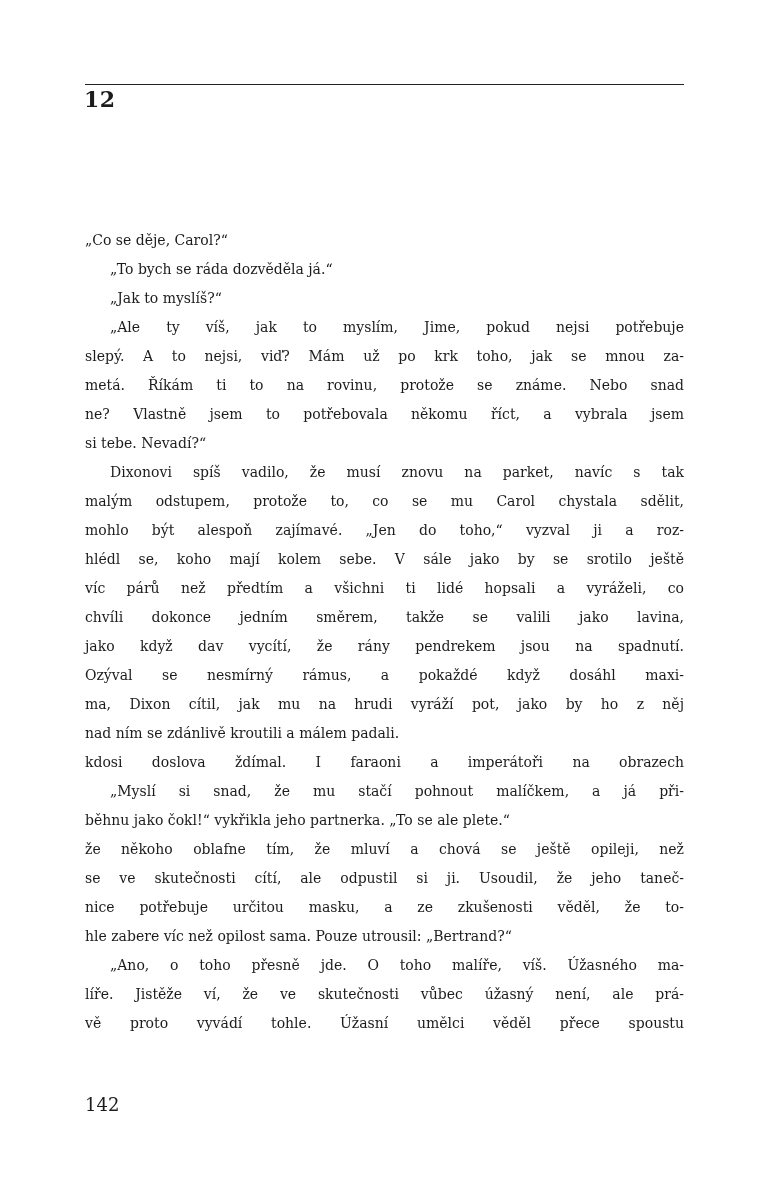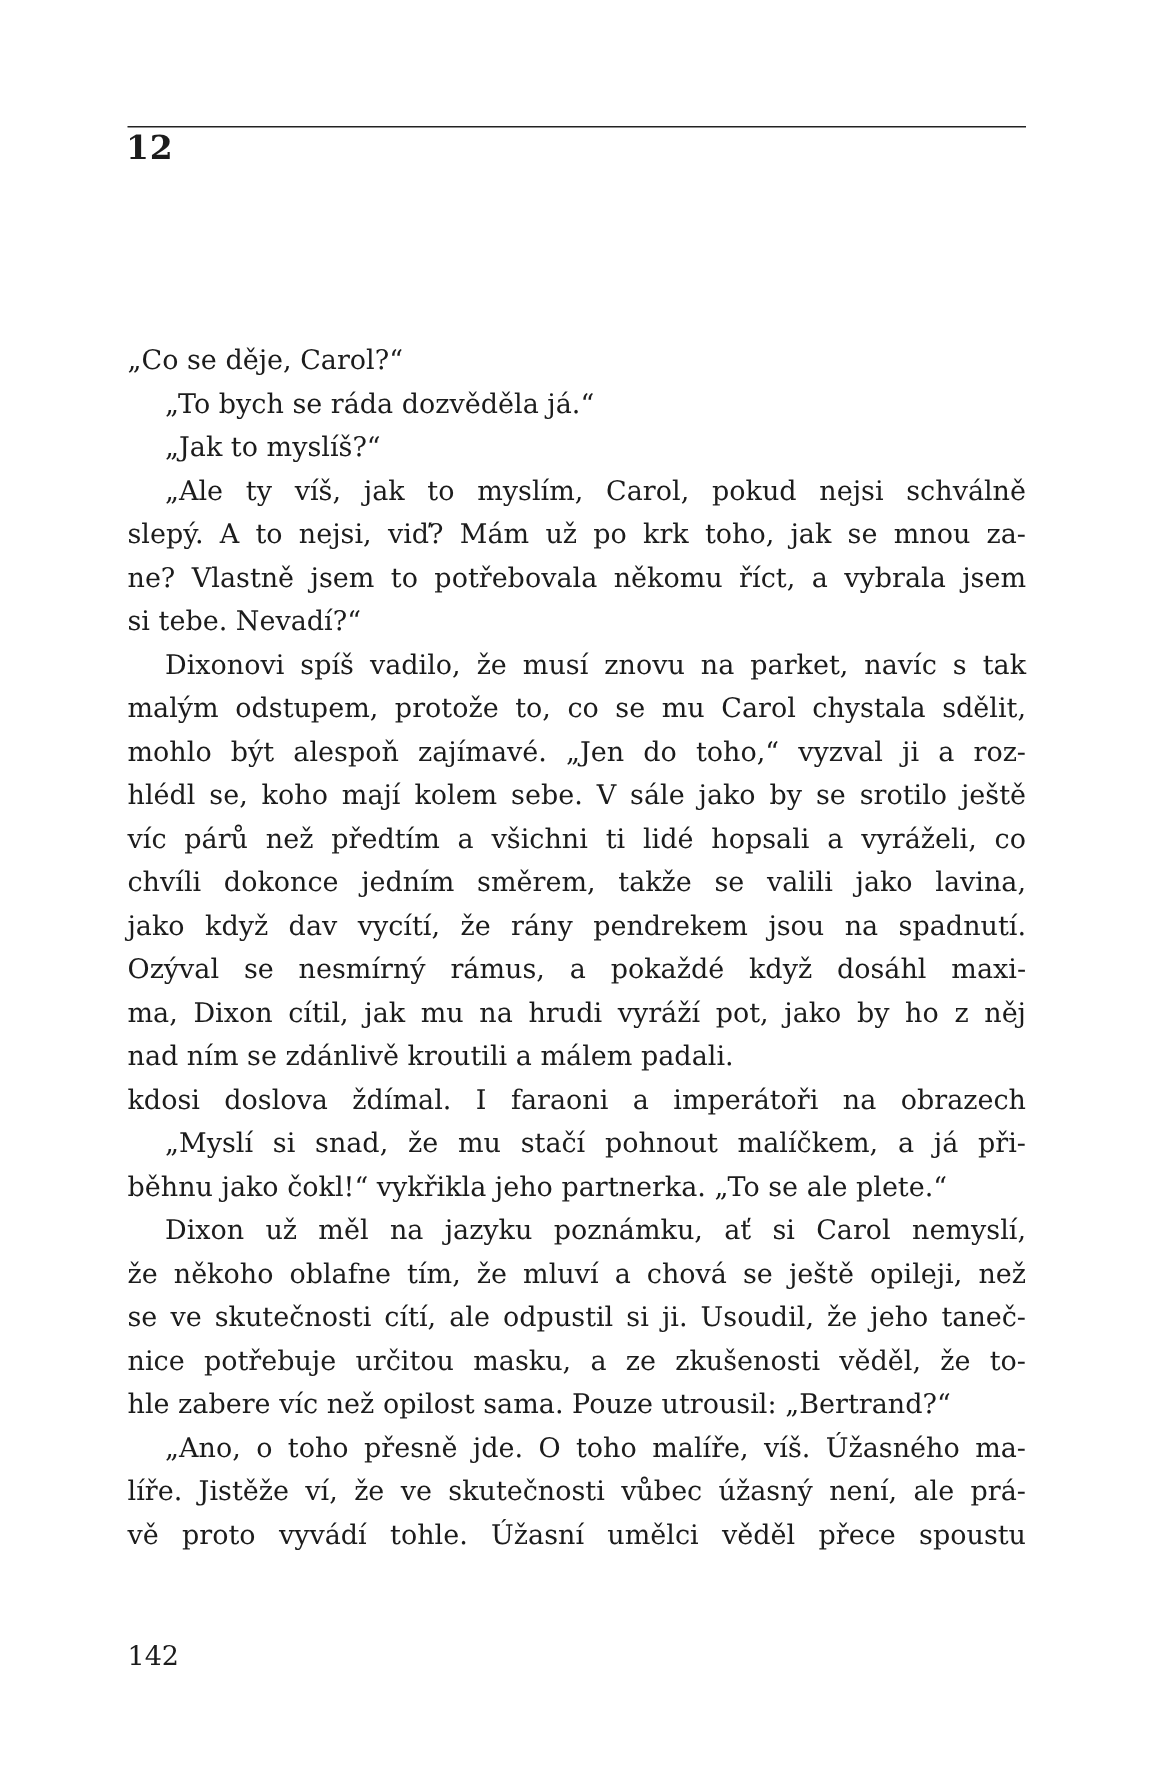--- a/index.html
+++ b/index.html
@@ -34,21 +34,21 @@
     font-size: 22px;
     font-weight: bold;
     letter-spacing: 0.5px;
     line-height: 1.1;
   }
   .body-text {
     position: absolute;
     left: 85px;
     top: 226px;
     width: 599px;
-    font-size: 18px;
+    font-size: 14px;
     line-height: 29px;
   }
   .para {
     margin: 0;
     padding: 0;
   }
   .line {
     text-align: justify;
     text-align-last: justify;
     white-space: normal;
@@ -78,22 +78,23 @@
       <div class="para">
         <div class="line last">„Co se děje, Carol?“</div>
       </div>
       <div class="para">
         <div class="line indent last">„To bych se ráda dozvěděla já.“</div>
       </div>
       <div class="para">
         <div class="line indent last">„Jak to myslíš?“</div>
       </div>
       <div class="para">
-        <div class="line indent">„Ale ty víš, jak to myslím, Carol, pokud nejsi schválně</div>
+        <div class="line indent">„Ale ty víš, jak to myslím, Jime, pokud nejsi potřebuje</div>
         <div class="line">slepý. A to nejsi, viď? Mám už po krk toho, jak se mnou za-</div>
+        <div class="line">metá. Říkám ti to na rovinu, protože se známe. Nebo snad</div>
         <div class="line">ne? Vlastně jsem to potřebovala někomu říct, a vybrala jsem</div>
         <div class="line last">si tebe. Nevadí?“</div>
       </div>
       <div class="para">
         <div class="line indent">Dixonovi spíš vadilo, že musí znovu na parket, navíc s tak</div>
         <div class="line">malým odstupem, protože to, co se mu Carol chystala sdělit,</div>
         <div class="line">mohlo být alespoň zajímavé. „Jen do toho,“ vyzval ji a roz-</div>
         <div class="line">hlédl se, koho mají kolem sebe. V sále jako by se srotilo ještě</div>
         <div class="line">víc párů než předtím a všichni ti lidé hopsali a vyráželi, co</div>
         <div class="line">chvíli dokonce jedním směrem, takže se valili jako lavina,</div>
@@ -101,21 +102,20 @@
         <div class="line">Ozýval se nesmírný rámus, a pokaždé když dosáhl maxi-</div>
         <div class="line">ma, Dixon cítil, jak mu na hrudi vyráží pot, jako by ho z něj</div>
         <div class="line last">nad ním se zdánlivě kroutili a málem padali.</div>
         <div class="line">kdosi doslova ždímal. I faraoni a imperátoři na obrazech</div>
       </div>
       <div class="para">
         <div class="line indent">„Myslí si snad, že mu stačí pohnout malíčkem, a já při-</div>
         <div class="line last">běhnu jako čokl!“ vykřikla jeho partnerka. „To se ale plete.“</div>
       </div>
       <div class="para">
-        <div class="line indent">Dixon už měl na jazyku poznámku, ať si Carol nemyslí,</div>
         <div class="line">že někoho oblafne tím, že mluví a chová se ještě opileji, než</div>
         <div class="line">se ve skutečnosti cítí, ale odpustil si ji. Usoudil, že jeho taneč-</div>
         <div class="line">nice potřebuje určitou masku, a ze zkušenosti věděl, že to-</div>
         <div class="line last">hle zabere víc než opilost sama. Pouze utrousil: „Bertrand?“</div>
       </div>
       <div class="para">
         <div class="line indent">„Ano, o toho přesně jde. O toho malíře, víš. Úžasného ma-</div>
         <div class="line">líře. Jistěže ví, že ve skutečnosti vůbec úžasný není, ale prá-</div>
         <div class="line">vě proto vyvádí tohle. Úžasní umělci věděl přece spoustu</div>
       </div>

